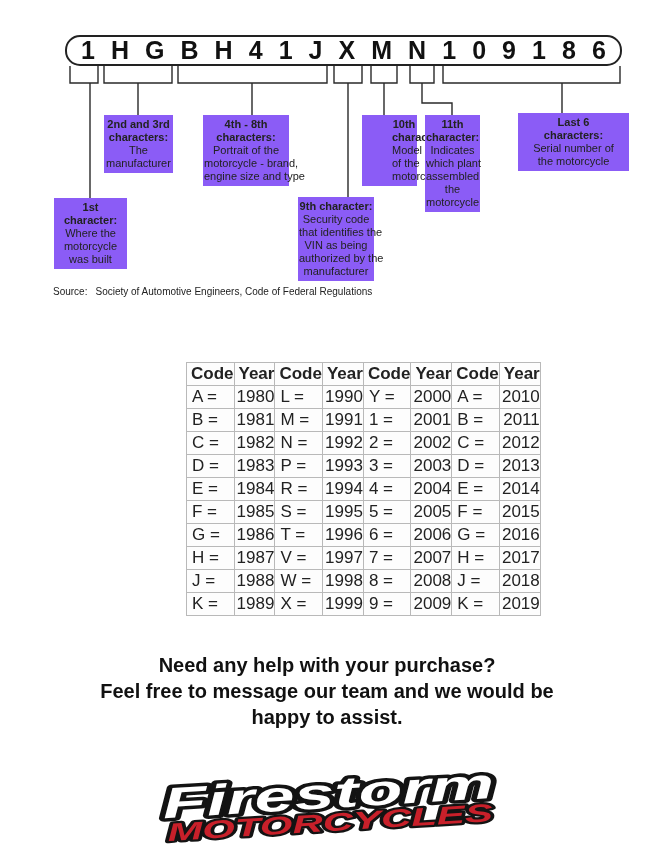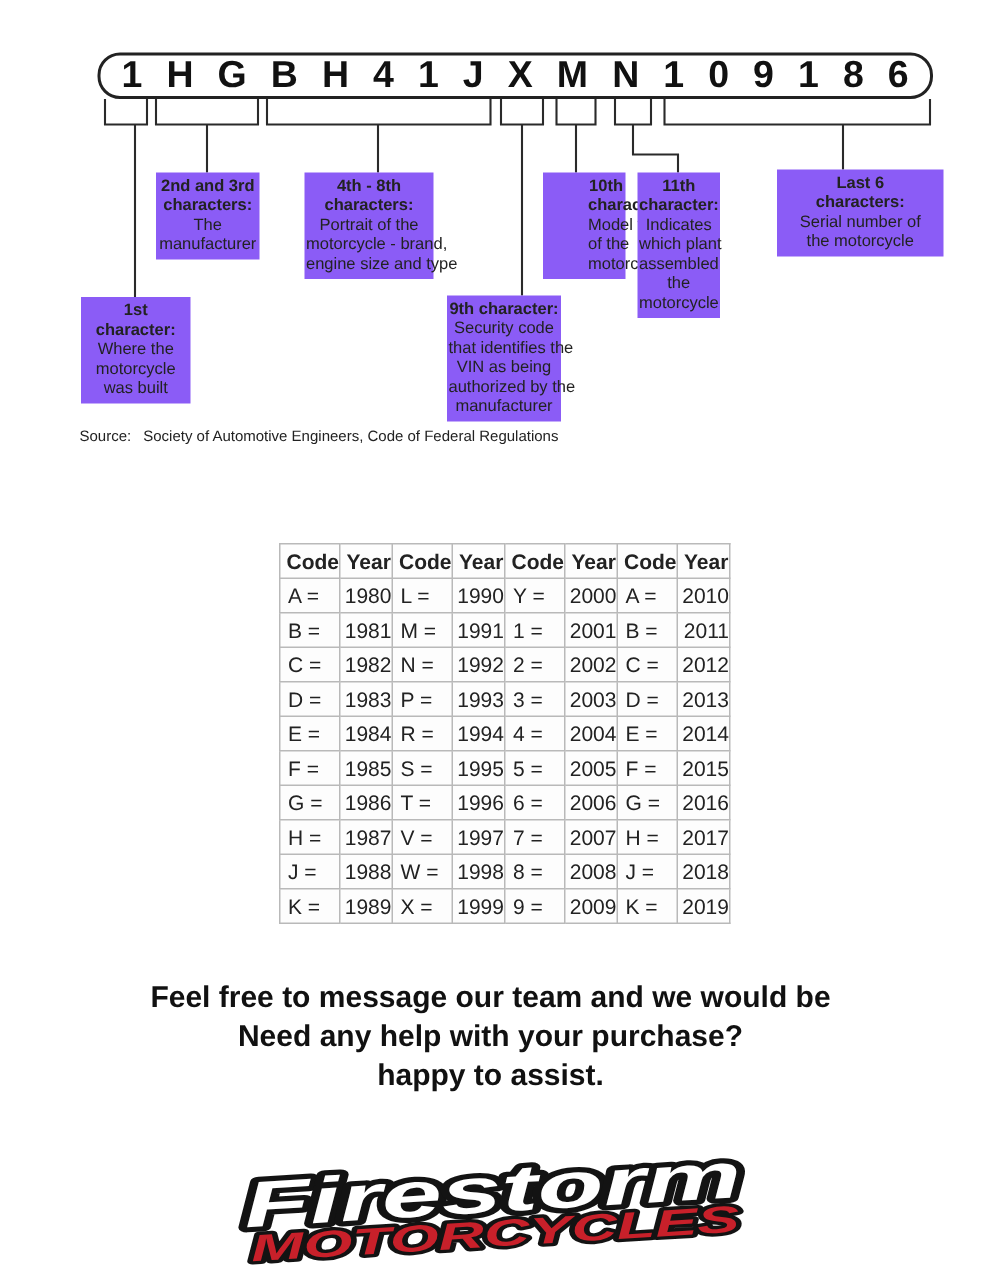--- a/index.html
+++ b/index.html
@@ -39,21 +39,21 @@
   .co6 { left:425px; top:115px; width:55px;  min-height:95px; }
   .co7 { left:518px; top:113px; width:111px;  min-height:57px; }
 
   
   .source { position:absolute; left:53px; top:286px; font-size:10px; color:#222; }
   .source .lbl { margin-right:8px; }
 
   
   .year-table {
     position:absolute; left:186px; top:362px;
-    border-collapse:collapse; font-size:14px; color:#222;
+    border-collapse:collapse; font-size:17px; color:#222;
     background:#fdfdfd;
   }
   .year-table th, .year-table td {
     border:1px solid #b9b9b9; height:23px; box-sizing:border-box;
     font-weight:normal; padding:0;
   }
   .year-table th { font-weight:bold; text-align:left; padding-left:4px; }
   .year-table td.codecol { width:36px; text-align:left; padding-left:5px; }
   .year-table td.yearcol { width:35px; text-align:right; }
   .year-table th.codecol { width:36px; }
@@ -281,22 +281,22 @@
           <td class="yearcol">1999</td>
           <td class="codecol">9 =</td>
           <td class="yearcol">2009</td>
           <td class="codecol">K =</td>
           <td class="yearcol">2019</td>
         </tr>
       </tbody>
   </table>
 
   <div class="help">
+    <div>Need any help with your purchase?</div>
     <div>Feel free to message our team and we would be</div>
-    <div>Need any help with your purchase?</div>
     <div>happy to assist.</div>
   </div>
 
   <svg class="logo" width="370" height="88" viewBox="0 0 370 88" xmlns="http://www.w3.org/2000/svg">
     <g transform="rotate(-3.5 185 45)">
       <text class="logo-main" x="185" y="48" text-anchor="middle" textLength="332" lengthAdjust="spacingAndGlyphs">Firestorm</text>
       <text class="logo-sub" x="185" y="71" text-anchor="middle" textLength="326" lengthAdjust="spacingAndGlyphs" fill="#c8202a">MOTORCYCLES</text>
     </g>
   </svg>
 

